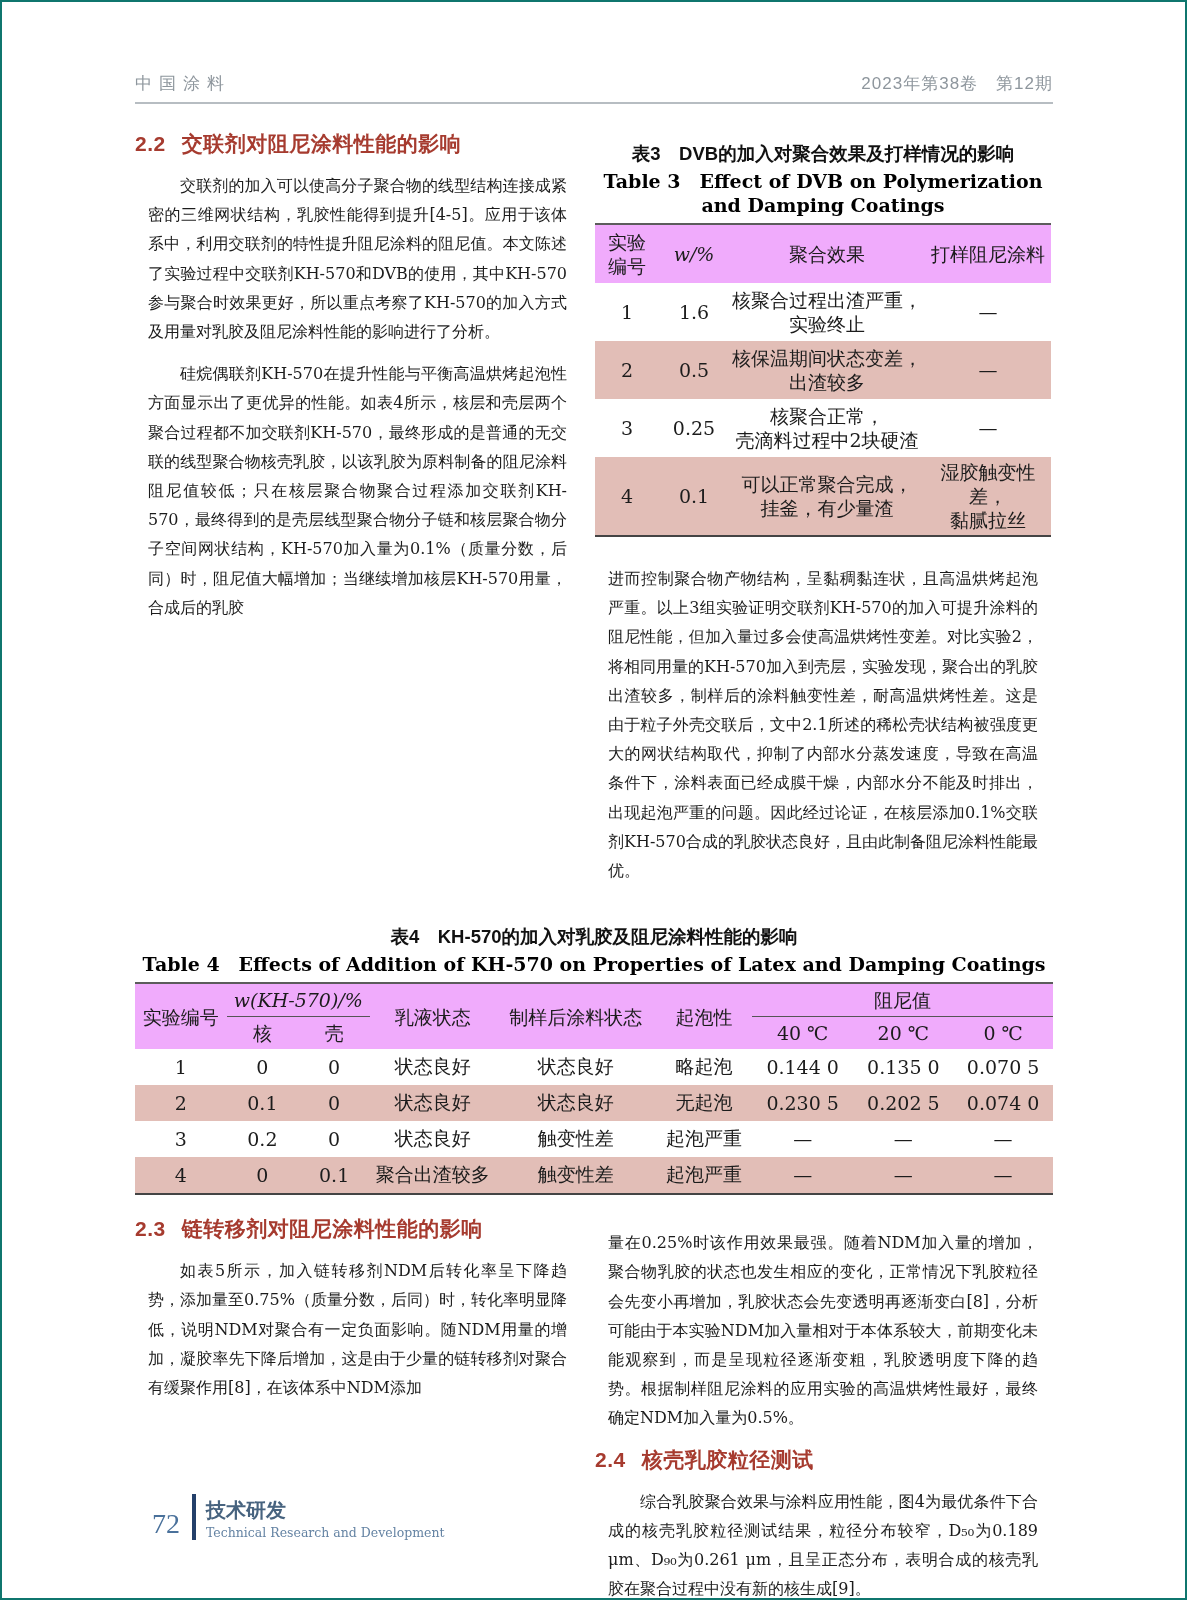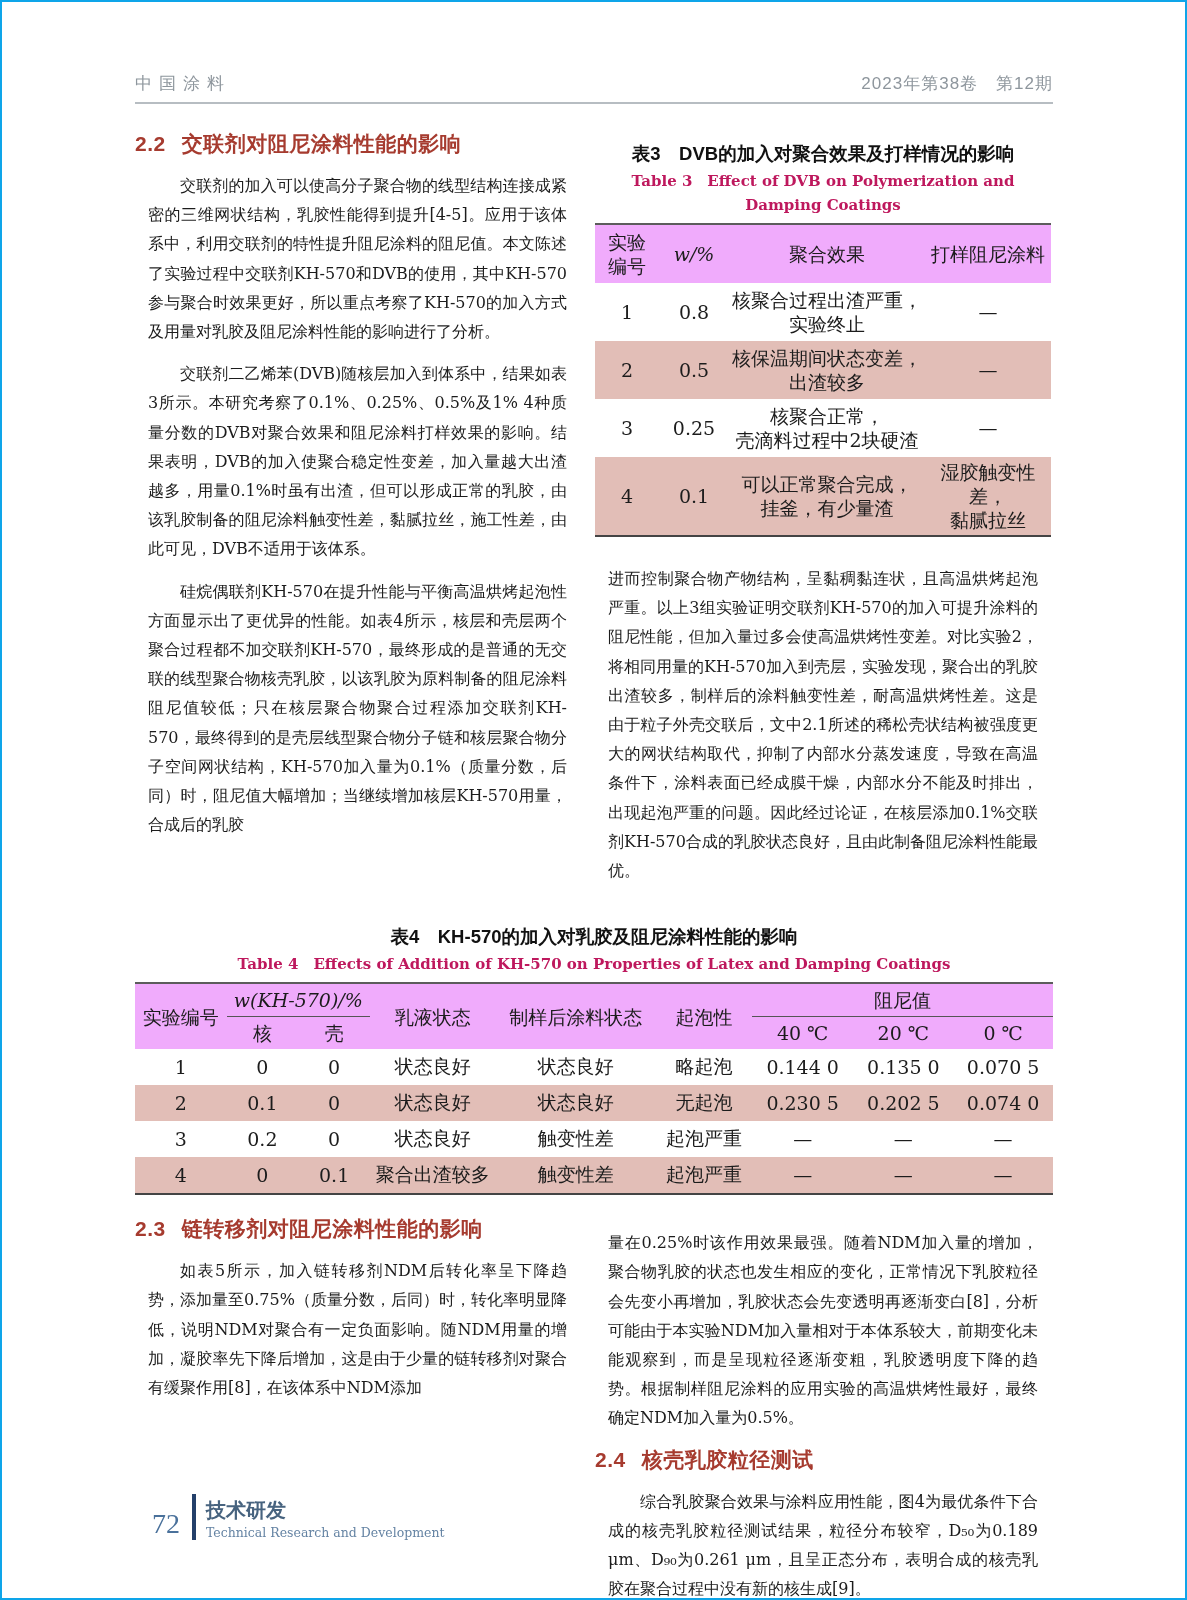--- a/index.html
+++ b/index.html
@@ -1,21 +1,21 @@
 <!DOCTYPE html>
 <html lang="zh"><head>
 <meta charset="utf-8">
 <style>
   html,body{margin:0;padding:0;background:#ffffff;}
   .page{
     position:relative;
     width:1187px;height:1600px;
     box-sizing:border-box;
     background:#ffffff;
-    border:2px solid #0ea5e9;
+    border:2px solid #0f766e;
     font-family:"DejaVu Serif","Liberation Serif",serif;
     color:#1c1c1c;
     overflow:hidden;
   }
   
   .page-header{
     display:flex;justify-content:space-between;align-items:flex-end;
     margin:70px 132px 0 133px;
     font-family:"Liberation Sans","DejaVu Sans",sans-serif;
     color:#8e969d;font-size:17px;
@@ -41,21 +41,21 @@
     font-family:"Liberation Sans","DejaVu Sans",sans-serif;
     font-size:21px;font-weight:700;color:#a63b2f;
     letter-spacing:0.5px;
   }
   h2.sec-head .sec-num{margin-right:16px;}
 
   
   .tbl-title{text-align:center;margin-bottom:6px;}
   .tbl-title .cn{font-family:"Liberation Sans","DejaVu Sans",sans-serif;
     font-weight:700;font-size:18.5px;color:#111;margin-bottom:3px;margin-top:11px;}
-  .tbl-title .en{font-weight:700;font-size:15px;color:#be185d;line-height:24px;}
+  .tbl-title .en{font-weight:700;font-size:19px;color:#000000;line-height:24px;}
 
   
   table{border-collapse:collapse;width:100%;font-size:19px;color:#1c1c1c;}
   th,td{text-align:center;vertical-align:middle;font-weight:normal;padding:3px 2px;}
   .t-head{background:#f0abfc;}
   .row-shaded{background:#e2beb7;}
   .pre{white-space:pre-line;line-height:24px;}
   .top-rule{border-top:2px solid #5c5c5c;}
   .bottom-rule{border-bottom:2px solid #444;}
   .it{font-style:italic;}
@@ -95,21 +95,20 @@
   </div>
   <div class="header-rule"></div>
 
   <div class="cols mt-26">
 
     <div class="col left">
       <h2 class="sec-head">
         <span class="sec-num">2.2</span><span>交联剂对阻尼涂料性能的影响</span>
       </h2>
       <p class="body-text indent">交联剂的加入可以使高分子聚合物的线型结构连接成紧密的三维网状结构，乳胶性能得到提升[4-5]。应用于该体系中，利用交联剂的特性提升阻尼涂料的阻尼值。本文陈述了实验过程中交联剂KH-570和DVB的使用，其中KH-570参与聚合时效果更好，所以重点考察了KH-570的加入方式及用量对乳胶及阻尼涂料性能的影响进行了分析。</p>
-      <p class="body-text indent">交联剂二乙烯苯(DVB)随核层加入到体系中，结果如表3所示。本研究考察了0.1%、0.25%、0.5%及1% 4种质量分数的DVB对聚合效果和阻尼涂料打样效果的影响。结果表明，DVB的加入使聚合稳定性变差，加入量越大出渣越多，用量0.1%时虽有出渣，但可以形成正常的乳胶，由该乳胶制备的阻尼涂料触变性差，黏腻拉丝，施工性差，由此可见，DVB不适用于该体系。</p>
       <p class="body-text indent">硅烷偶联剂KH-570在提升性能与平衡高温烘烤起泡性方面显示出了更优异的性能。如表4所示，核层和壳层两个聚合过程都不加交联剂KH-570，最终形成的是普通的无交联的线型聚合物核壳乳胶，以该乳胶为原料制备的阻尼涂料阻尼值较低；只在核层聚合物聚合过程添加交联剂KH-570，最终得到的是壳层线型聚合物分子链和核层聚合物分子空间网状结构，KH-570加入量为0.1%（质量分数，后同）时，阻尼值大幅增加；当继续增加核层KH-570用量，合成后的乳胶</p>
     </div>
 
     <div class="col right">
       <div class="tbl-title">
         <div class="cn">表3　DVB的加入对聚合效果及打样情况的影响</div>
         <div class="en">Table 3　Effect of DVB on Polymerization and Damping Coatings</div>
       </div>
       <table id="table3">
         <colgroup>
@@ -123,21 +122,21 @@
             <th class="pre">实验
 编号</th>
             <th class="it">w/%</th>
             <th>聚合效果</th>
             <th>打样阻尼涂料</th>
           </tr>
         </thead>
         <tbody>
           <tr>
             <td>1</td>
-            <td>0.8</td>
+            <td>1.6</td>
             <td class="pre">核聚合过程出渣严重，
 实验终止</td>
             <td>—</td>
           </tr>
           <tr class="row-shaded">
             <td>2</td>
             <td>0.5</td>
             <td class="pre">核保温期间状态变差，
 出渣较多</td>
             <td>—</td>

